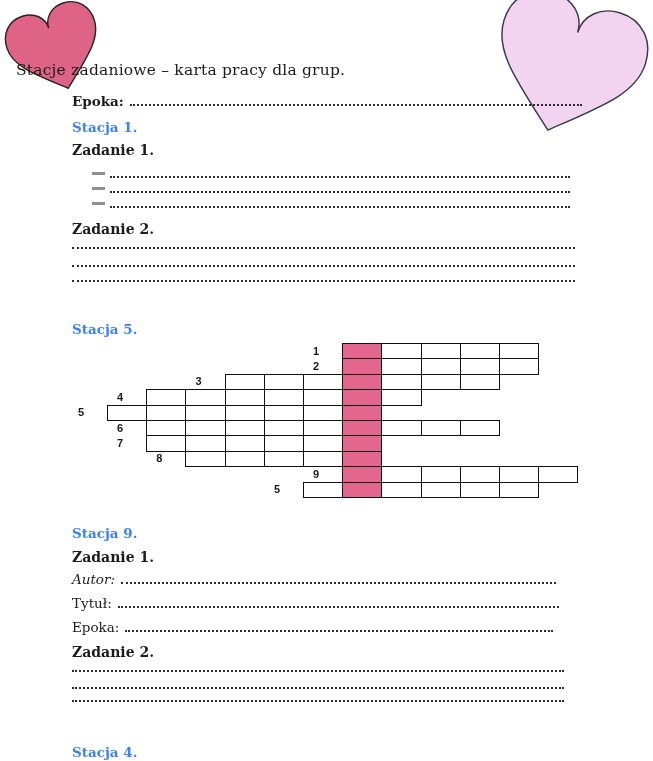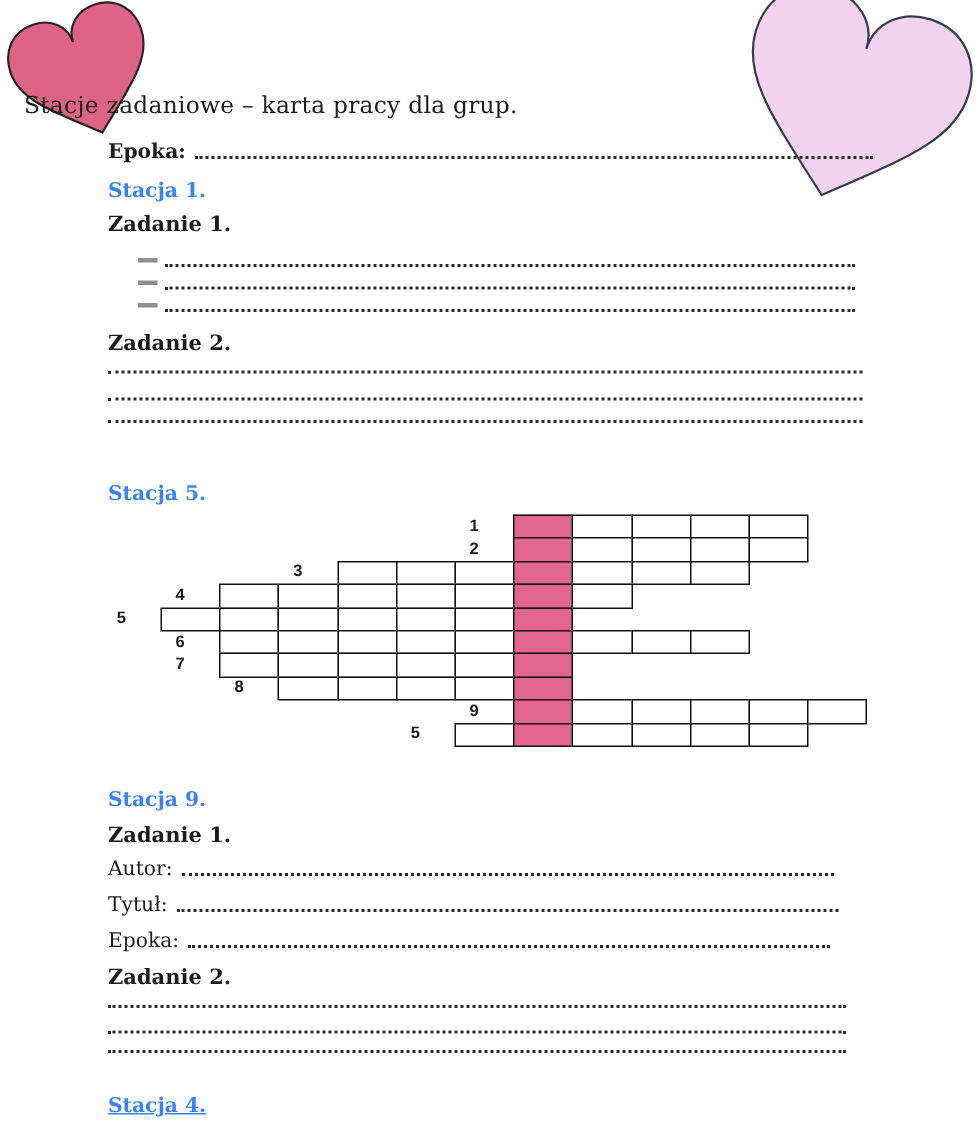--- a/index.html
+++ b/index.html
@@ -10,25 +10,25 @@
   .heart { position:absolute; }
   #page-title {
     position:absolute; top:61px; left:0; width:100%;
     text-align:left; font-weight:normal; font-size:15.5px; letter-spacing:0.2px;padding-left:16px;
   }
   .dotrow { position:absolute; display:flex; align-items:flex-end; }
   .dotrow .lbl { font-size:13.5px; white-space:nowrap; }
   .dotrow .lbl.b { font-weight:bold; }
   .dotrow .dots { flex:1; border-bottom:2px dotted #2b2b2b; margin:0 0 3px 6px; }
   #grupa-row { left:72px; top:93px; width:510px; }
-  #autor-row { left:72px; top:571px; width:484px; }
+  #autor-row { left:72px; top:571px; width:484px;font-style:italic; }
   #tytul-row { left:72px; top:595px; width:487px; }
   #epoka-row { left:72px; top:619px; width:481px; }
   .pink-head { position:absolute; left:72px; font-weight:bold; font-size:13.5px; color:#3b82f6; }
-  #s1-head { top:119px; } #s2-head { top:321px; } #s3-head { top:525px; } #s4-head { top:729px;text-decoration:underline; }
+  #s1-head { top:119px; } #s2-head { top:321px; } #s3-head { top:525px; } #s4-head { top:744px; }
   .task-head { position:absolute; left:72px; font-weight:bold; font-size:14px; }
   #s1-t1 { top:142px; } #s1-t2 { top:221px; } #s3-t1 { top:549px; } #s3-t2 { top:644px; }
   .dashrow { position:absolute; left:92px; width:478px; height:12px; }
   .dashrow .dash { position:absolute; left:0; top:2px; width:13px; height:3px; background:#8f8f8f; }
   .dashrow .ddots { position:absolute; left:18px; right:0; top:6px; border-top:2px dotted #2b2b2b; }
   #dashrow-1 { top:170px; } #dashrow-2 { top:185px; } #dashrow-3 { top:200px; }
   .dline { position:absolute; height:0; border-top:2px dotted #2b2b2b; }
   #s1-l1 { left:72px; top:247px; width:503px; }
   #s1-l2 { left:72px; top:265px; width:503px; }
   #s1-l3 { left:72px; top:280px; width:503px; }

